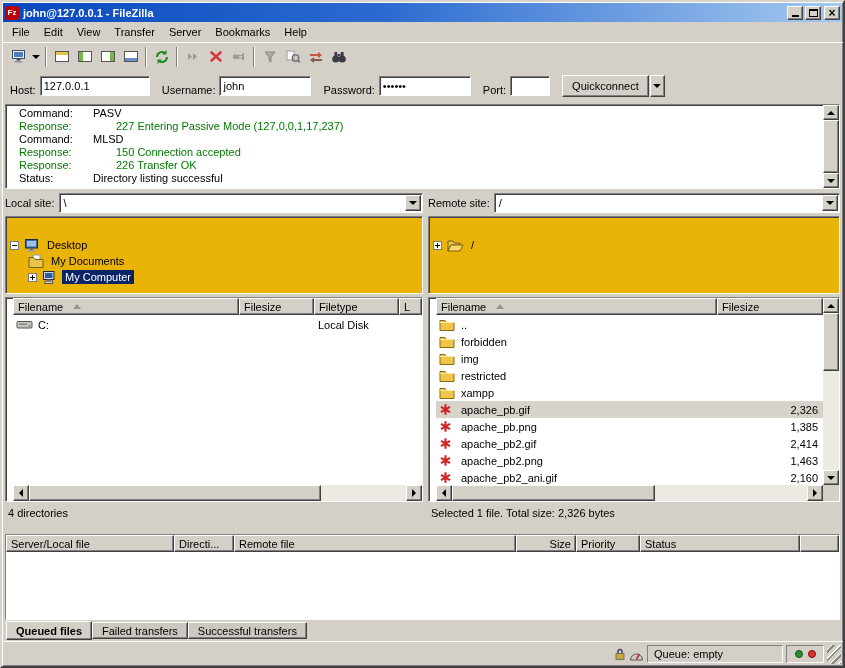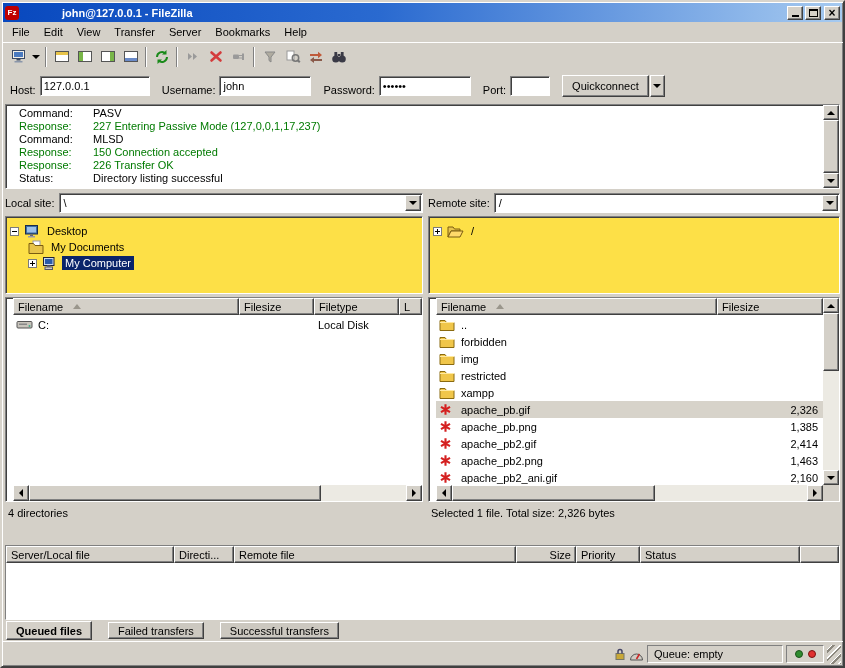--- a/index.html
+++ b/index.html
@@ -11,21 +11,21 @@
     display:flex;flex-direction:column;font-size:11px;color:#000;overflow:hidden;
   }
   
   .b-out{background:#d4d0c8;border:1px solid;border-color:#ffffff #404040 #404040 #ffffff;box-shadow:inset -1px -1px 0 #808080;}
   .b-in{border:1px solid;border-color:#808080 #ffffff #ffffff #808080;box-shadow:inset 1px 1px 0 #404040;}
   
   .titlebar{height:19px;margin:1px 1px 0 1px;background:linear-gradient(90deg,#0848be 0%,#2a6ad0 45%,#a6caf0 100%);
     display:flex;align-items:center;padding:0 2px;flex:none;}
   .app-icon{width:14px;height:14px;background:#bf0000;border-radius:3px;color:#fff;font-size:8px;font-weight:bold;
     display:flex;align-items:center;justify-content:center;flex:none;}
-  .title-text{color:#fff;font-weight:bold;flex:1;padding-left:4px;white-space:nowrap;overflow:hidden;margin-left:39px;}
+  .title-text{color:#fff;font-weight:bold;flex:1;padding-left:4px;white-space:nowrap;overflow:hidden;}
   .winbtn{width:16px;height:14px;display:flex;align-items:center;justify-content:center;margin-left:2px;flex:none;}
   .g-min{width:7px;height:2px;background:#000;margin-top:6px;}
   .g-max{width:9px;height:8px;border:1px solid #000;border-top-width:2px;}
   .g-x::before{content:"×";font-size:12px;font-weight:bold;line-height:10px;}
   
   .menubar{display:flex;align-items:center;height:20px;padding:0 3px;flex:none;}
   .menu-item{padding:2px 7px;}
   .toolbar{display:flex;align-items:center;height:28px;padding:0 5px;border-top:1px solid #ffffff;flex:none;}
   .tbtn{width:23px;height:22px;display:flex;align-items:center;justify-content:center;background:transparent;border:1px solid transparent;}
   .tbtn.dd{width:12px;}
@@ -43,21 +43,21 @@
   .arr.d{border-left:4px solid transparent;border-right:4px solid transparent;border-top:4px solid #000;}
   .arr.u{border-left:4px solid transparent;border-right:4px solid transparent;border-bottom:4px solid #000;}
   .arr.l{border-top:4px solid transparent;border-bottom:4px solid transparent;border-right:4px solid #000;}
   .arr.r{border-top:4px solid transparent;border-bottom:4px solid transparent;border-left:4px solid #000;}
   
   .content{flex:1;display:flex;flex-direction:column;padding:2px 3px 0 3px;min-height:0;}
   .logbox{height:85px;background:#fff;display:flex;margin-bottom:3px;flex:none;overflow:hidden;}
   .loglines{flex:1;padding:2px 13px;overflow:hidden;}
   .logline{display:flex;line-height:13px;}
   .loglabel{width:74px;flex:none;}
-  .logline.response{color:#007a00;}
+  .logline.response{color:#007a00;gap:23px;}
   
   .vscroll{width:16px;background:#eceae3;display:flex;flex-direction:column;flex:none;}
   .sbtn{width:16px;height:15px;display:flex;align-items:center;justify-content:center;flex:none;}
   .sbtn.h{height:16px;}
   .vthumb{width:16px;flex:none;}
   .vthumb.full{flex:1;}
   .vthumb.part{height:58px;}
   .vtrack{flex:1;}
   .corner{height:16px;background:#d4d0c8;flex:none;}
   .hscroll{height:16px;background:#eceae3;display:flex;flex:none;}
@@ -69,21 +69,21 @@
   .panes{display:flex;flex:none;}
   .pane{display:flex;flex-direction:column;min-width:0;}
   .pane.left{width:418px;flex:none;}
   .vsplit{width:5px;flex:none;}
   .pane.right{flex:1;}
   .siterow{display:flex;align-items:center;height:22px;margin-bottom:2px;}
   .sitelabel{margin-right:4px;flex:none;}
   .combo{flex:1;height:20px;background:#fff;display:flex;align-items:center;overflow:hidden;}
   .combo-text{flex:1;padding:0 4px;white-space:nowrap;overflow:hidden;}
   .combo-btn{width:16px;height:16px;display:flex;align-items:center;justify-content:center;margin-right:1px;flex:none;}
-  .treebox{height:78px;background:#fde047;margin-bottom:3px;padding:6px 1px;overflow:hidden;}
+  .treebox{height:78px;background:#eab308;margin-bottom:3px;padding:20px 1px;overflow:hidden;}
   .trow{display:flex;align-items:center;height:16px;white-space:nowrap;}
   .trow.lvl0{padding-left:3px;}
   .trow.lvl1{padding-left:21px;}
   .expander{width:9px;height:9px;border:1px solid #7b7b7b;background:#fff;margin-right:5px;position:relative;flex:none;}
   .expander.minus::before,.expander.plus::before{content:"";position:absolute;top:3px;left:1px;width:5px;height:1px;background:#000;}
   .expander.plus::after{content:"";position:absolute;left:3px;top:1px;width:1px;height:5px;background:#000;}
   .ticon{display:inline-flex;margin-right:4px;flex:none;}
   .ticon svg{display:none;}
   .ticon.desktop .ic-desktop{display:block;}
   .ticon.documents .ic-documents{display:block;}
@@ -114,31 +114,31 @@
   .remote .lheader .hcell:nth-of-type(2){flex:1;}
   .remote .c-name{width:281px;}
   .remote .c-size{flex:1;text-align:right;padding-right:5px;}
   .ficon{display:inline-flex;width:17px;flex:none;}
   .ficon svg{display:none;}
   .ficon.folder .ic-folder{display:block;}
   .ficon.image .ic-image{display:block;}
   .ficon.drive .ic-drive{display:block;}
   .statusstrip{height:21px;display:flex;align-items:center;padding:0 3px;flex:none;}
   
-  .queuebox{flex:1;margin-top:22px;background:#fff;display:flex;flex-direction:column;min-height:0;overflow:hidden;}
+  .queuebox{flex:1;margin-top:11px;background:#fff;display:flex;flex-direction:column;min-height:0;overflow:hidden;}
   .qh .hcell:nth-of-type(1){width:168px;}
   .qh .hcell:nth-of-type(2){width:60px;}
   .qh .hcell:nth-of-type(3){width:282px;}
   .qh .hcell:nth-of-type(4){width:60px;justify-content:flex-end;}
   .qh .hcell:nth-of-type(5){width:64px;}
   .qh .hcell:nth-of-type(6){width:160px;}
   .qbody{flex:1;background:#fff;}
   
   .tabsrow{height:21px;display:flex;align-items:flex-start;padding:1px 0 0 4px;flex:none;}
-  .tab{height:19px;padding:0 9px;display:flex;align-items:center;margin-right:16px;}
+  .tab{height:19px;padding:0 9px;display:flex;align-items:center;margin-right:0;}
   .tab.active{font-weight:bold;}
   .tab:not(.active){height:17px;margin-top:1px;background:#ccc8c0;}
   .statusbar{height:25px;display:flex;align-items:center;padding:2px 2px 2px 5px;gap:3px;border-top:1px solid #ffffff;flex:none;}
   .sb-spacer{flex:1;}
   .sb-icon{display:flex;align-items:center;flex:none;}
   .sb-cell{height:18px;border:1px solid;border-color:#808080 #fff #fff #808080;display:flex;align-items:center;padding:0 6px;flex:none;}
   .queue-cell{width:136px;}
   .led-cell{width:38px;gap:5px;justify-content:center;}
   .led{width:8px;height:8px;border-radius:50%;}
   .led.green{background:#2f8c2f;border:1px solid #1c521c;}

